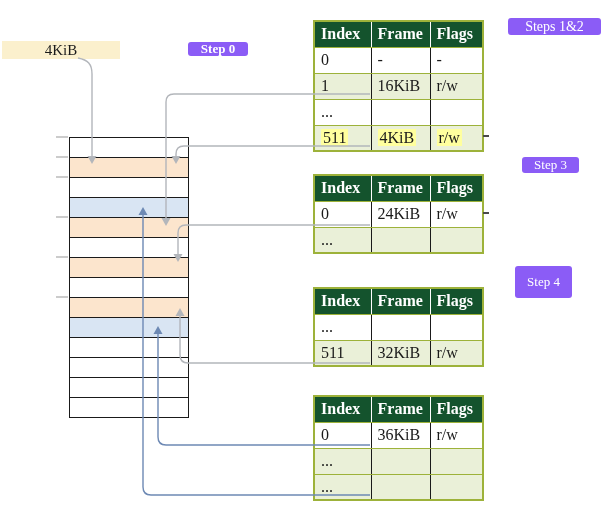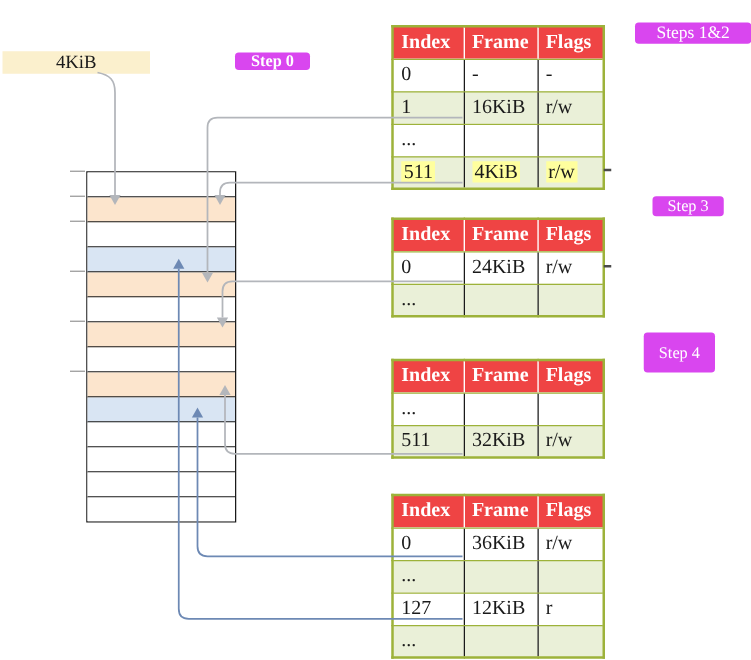--- a/index.html
+++ b/index.html
@@ -4,42 +4,42 @@
 <style>
   html,body{margin:0;padding:0;background:#ffffff;}
   #canvas{position:relative;width:601px;height:528px;background:#ffffff;overflow:hidden;
           font-family:"Liberation Serif","DejaVu Serif",serif;}
 
   
   .size-box{position:absolute;left:2px;top:41px;width:118px;height:18px;background:#fbf0cd;
             display:flex;align-items:center;justify-content:center;font-size:15px;color:#1a1a1a;}
 
   
-  .badge{position:absolute;background:#d946ef;color:#ffffff;display:flex;align-items:center;
+  .badge{position:absolute;background:#8b5cf6;color:#ffffff;display:flex;align-items:center;
          justify-content:center;border-radius:3px;}
   .badge-step0 {left:188px;top:42px;width:60px;height:14px;font-size:13px;font-weight:bold;}
   .badge-steps12{left:508px;top:18px;width:93px;height:17px;font-size:14px;}
   .badge-step3 {left:522px;top:157px;width:57px;height:16px;font-size:13px;}
   .badge-step4 {left:515px;top:266px;width:57px;height:32px;font-size:13px;}
 
   
   .memory{position:absolute;left:69px;top:137px;width:118px;border:1px solid #1a1a1a;}
   .mrow{height:19px;border-bottom:1px solid #1a1a1a;background:#ffffff;}
   .mrow:last-child{border-bottom:none;}
   .mrow[data-fill="peach"]{background:#fce5cd;}
   .mrow[data-fill="blue"]{background:#d9e5f3;}
   .mrow[data-fill="white"]{background:#ffffff;}
 
   
   table.pt{position:absolute;border-collapse:collapse;table-layout:fixed;
            border:2px solid #9db23a;font-size:16px;color:#1a1a1a;background:#ffffff;}
   table.pt col.c-index{width:57px;}
   table.pt col.c-frame{width:59px;}
   table.pt col.c-flags{width:53px;}
-  table.pt th{background:#ef4444;color:#ffffff;font-weight:bold;text-align:left;
+  table.pt th{background:#14532d;color:#ffffff;font-weight:bold;text-align:left;
               height:26px;padding:0 0 0 6px;border-right:1px solid #ffffff;
               border-bottom:1px solid #9db23a;box-sizing:border-box;}
   table.pt th:last-child{border-right:none;}
   table.pt td{height:26px;padding:0 0 0 6px;border-right:1px solid #1a1a1a;
               border-bottom:1px solid #9db23a;box-sizing:border-box;background:#ffffff;}
   table.pt td:last-child{border-right:none;}
   table.pt tr[data-shade="green"] td{background:#eaf0d8;}
   .hl{background:#ffff9e;padding:0 2px;}
   .t1{left:313px;top:20px;}
   .t2{left:313px;top:174px;}
@@ -202,25 +202,20 @@
       <tr data-shade="white">
         <td>0</td>
         <td>36KiB</td>
         <td>r/w</td>
       </tr>
       <tr data-shade="green">
         <td>...</td>
         <td></td>
         <td></td>
       </tr>
-      <tr data-shade="white">
-        <td>127</td>
-        <td>12KiB</td>
-        <td>r</td>
-      </tr>
       <tr data-shade="green">
         <td>...</td>
         <td></td>
         <td></td>
       </tr>
     </tbody>
   </table>
 
   <svg class="overlay" viewBox="0 0 601 528">
 

